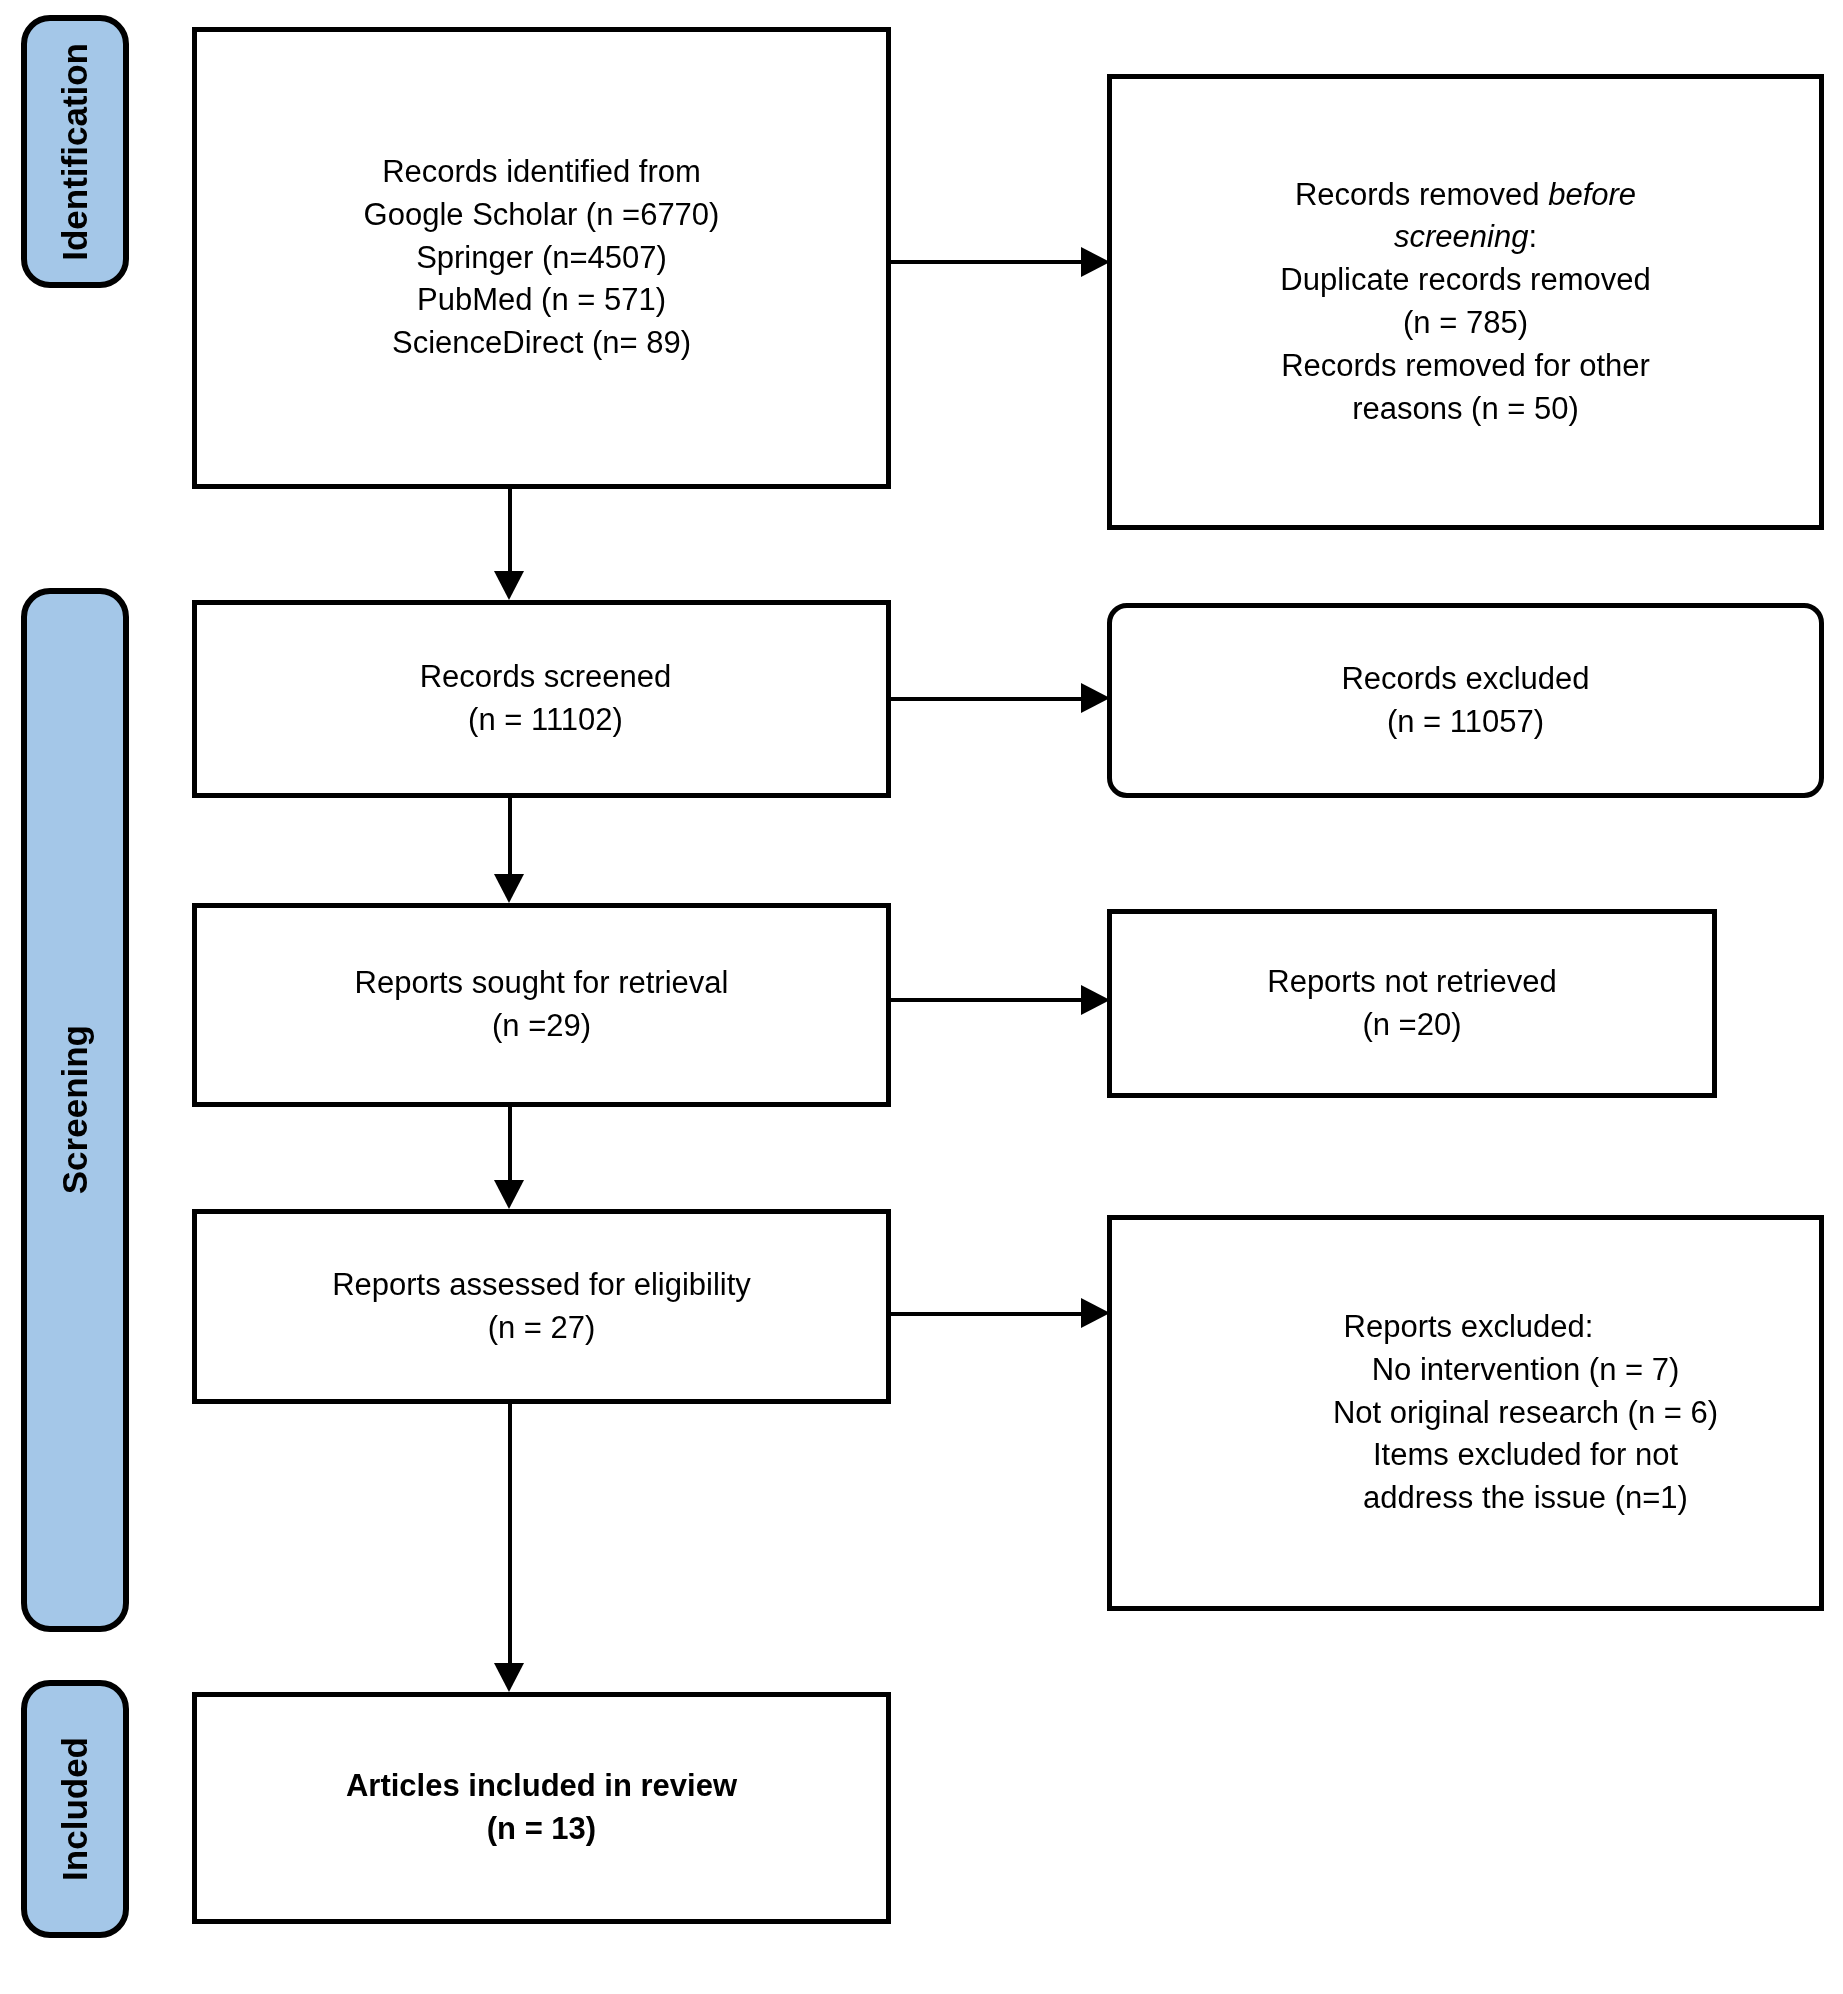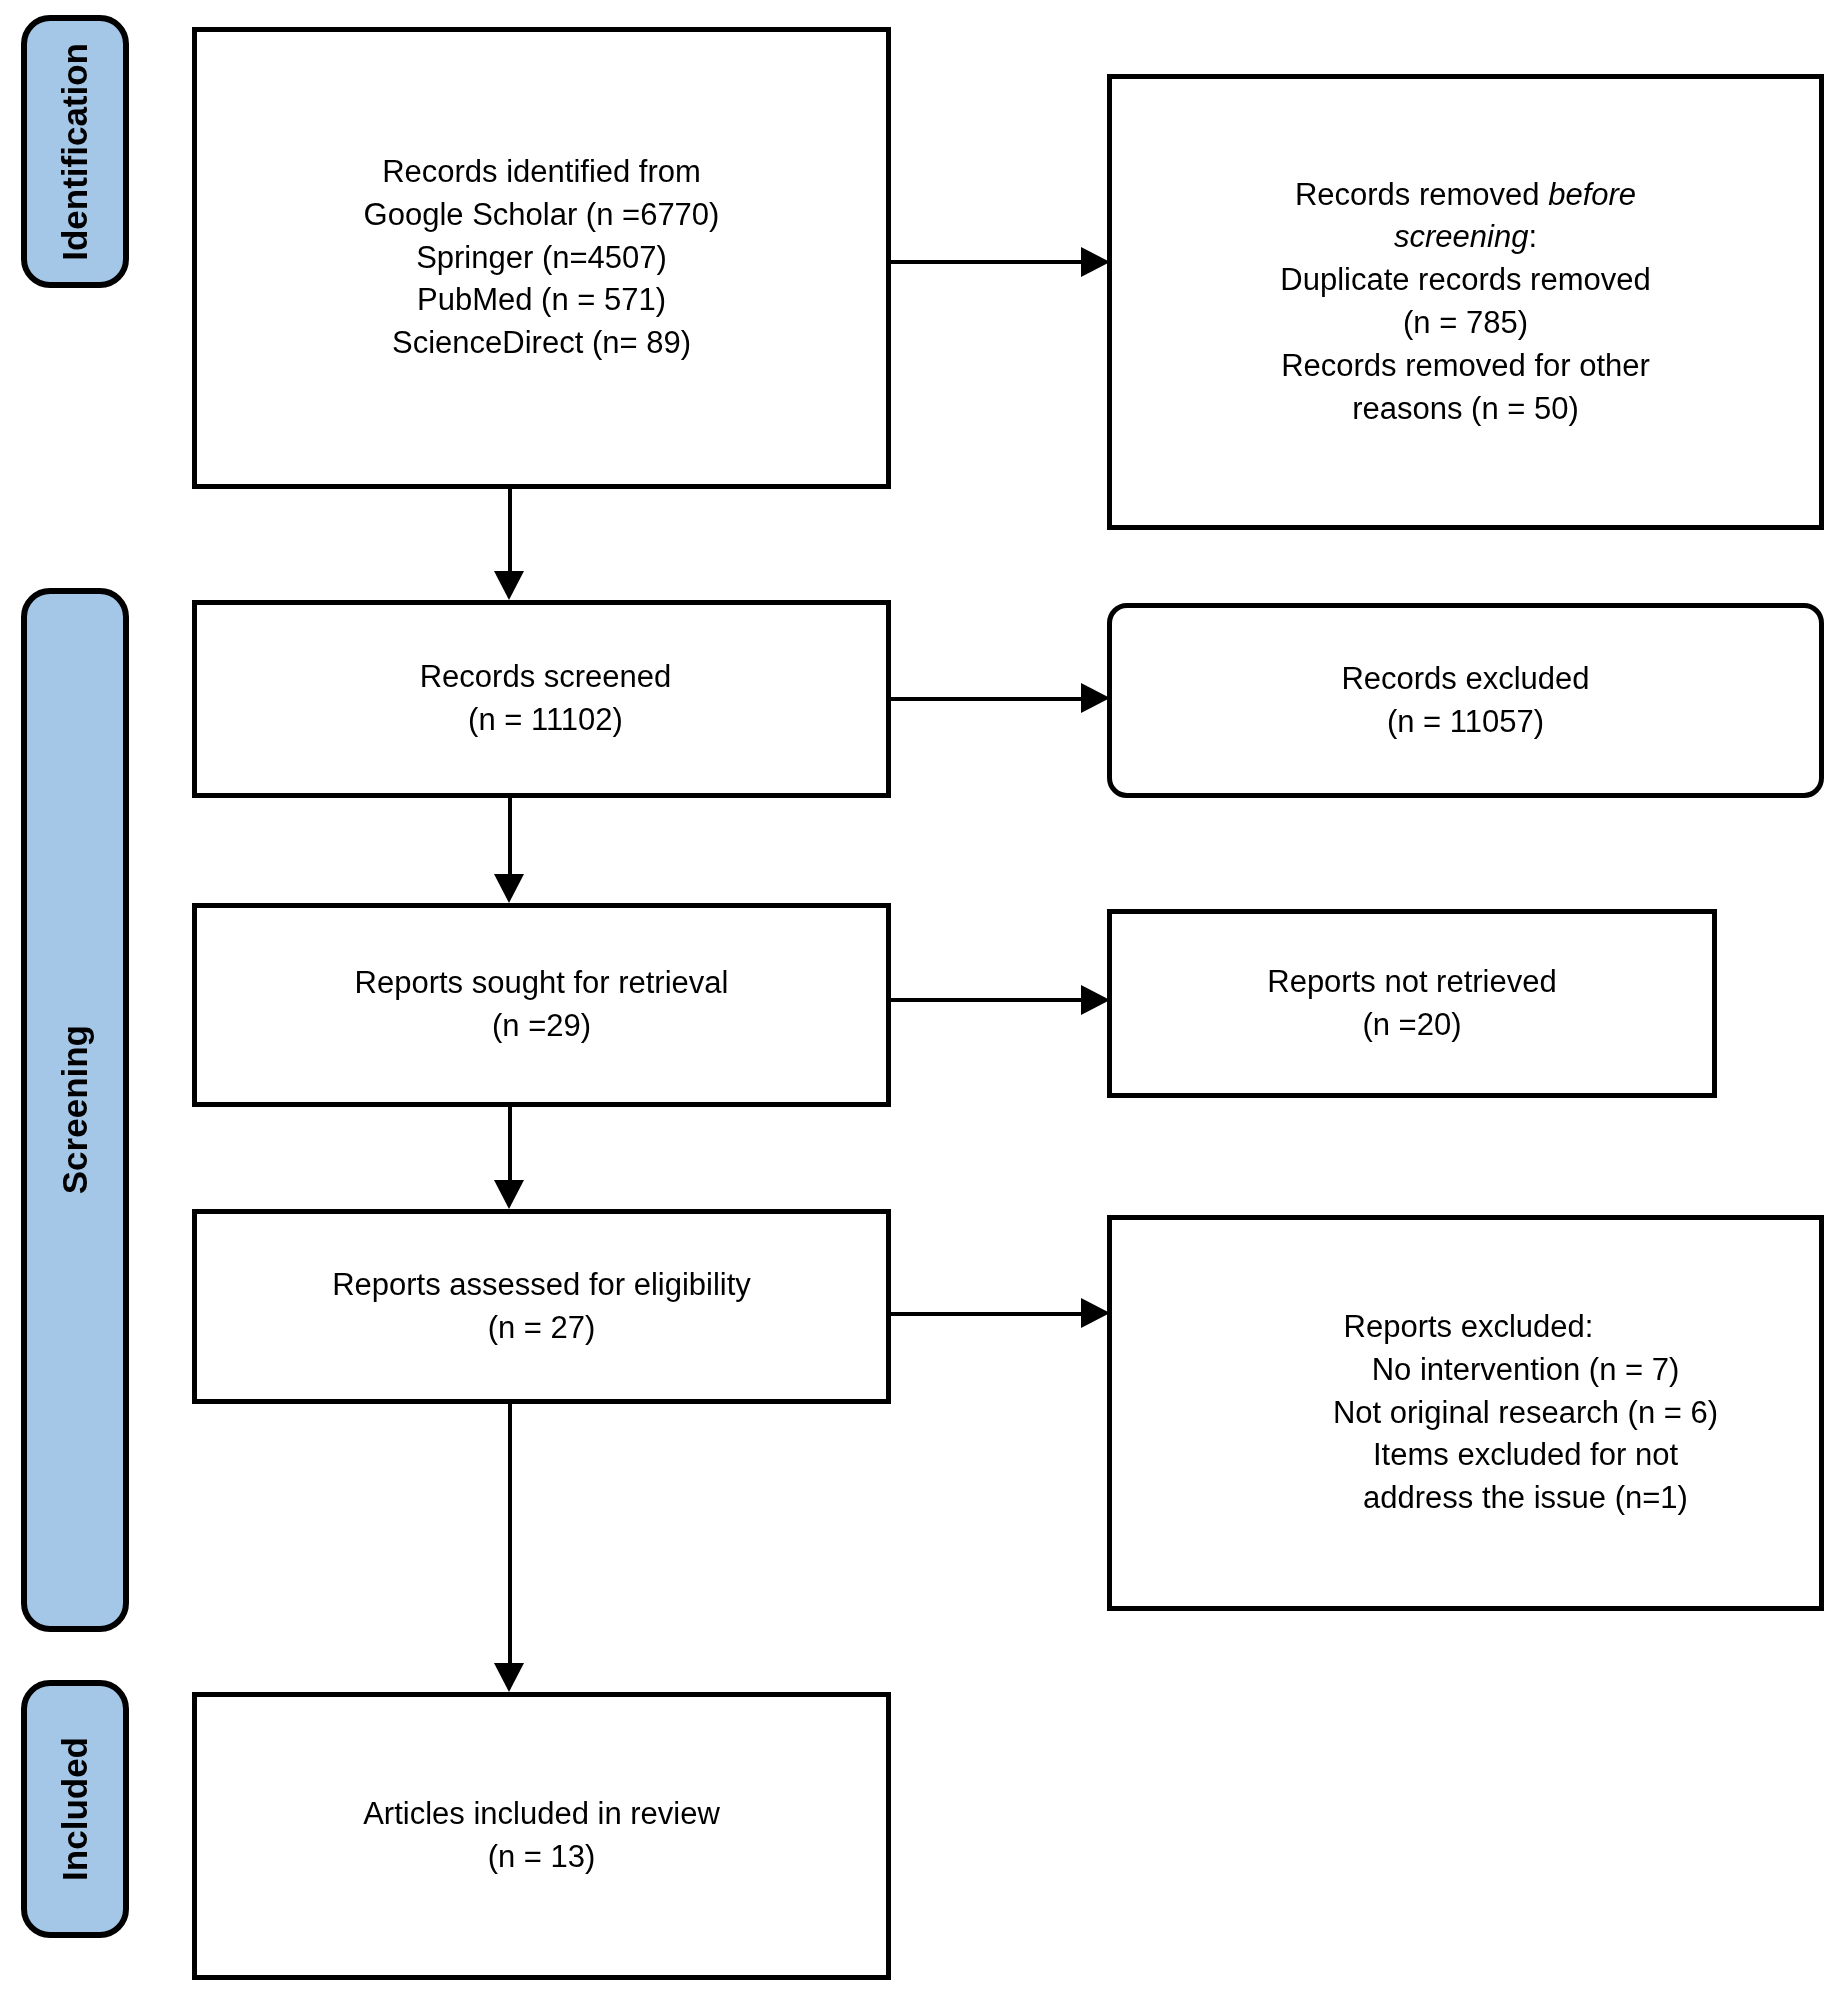--- a/index.html
+++ b/index.html
@@ -84,21 +84,21 @@
   <div class="box" style="left:192px;top:903px;width:699px;height:204px;">
     <div class="pre">Reports sought for retrieval
 (n =29)</div>
   </div>
 
   <div class="box" style="left:192px;top:1209px;width:699px;height:195px;">
     <div class="pre">Reports assessed for eligibility
 (n = 27)</div>
   </div>
 
-  <div class="box" style="left:192px;top:1692px;width:699px;height:288px;">
+  <div class="box" style="left:192px;top:1692px;width:699px;height:232px;font-weight:bold;">
     <div class="pre">Articles included in review
 (n = 13)</div>
   </div>
 
   <div class="box" style="left:1107px;top:33px;width:717px;height:456px;margin-top:41px;">
     <div><span>Records removed </span><i>before</i><br><i>screening</i><span>:</span>
       <div class="pre">Duplicate records removed
 (n = 785)
 Records removed for other
 reasons (n = 50)</div>

